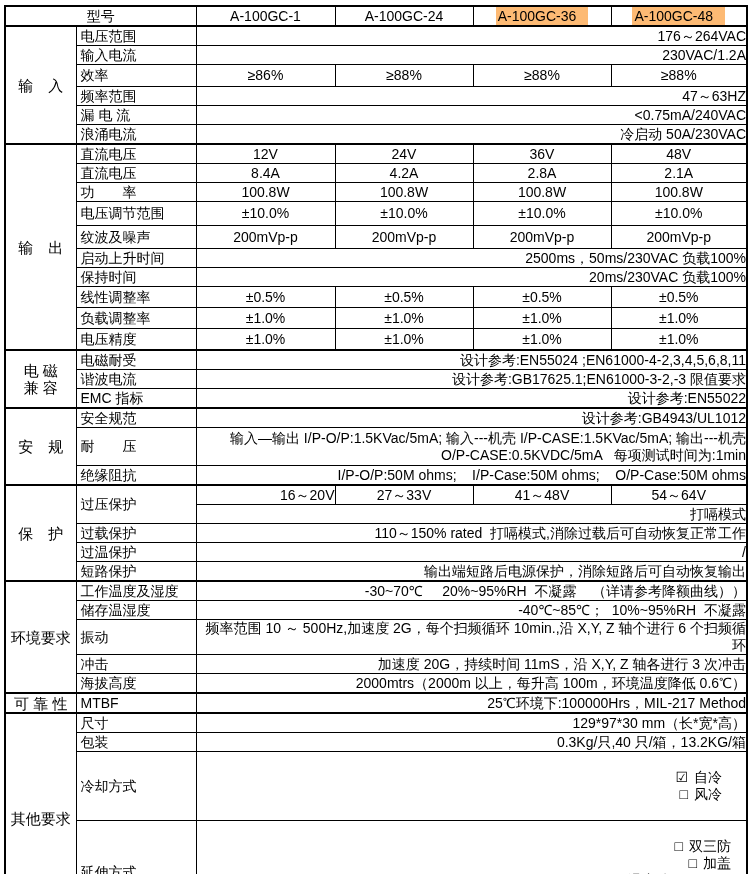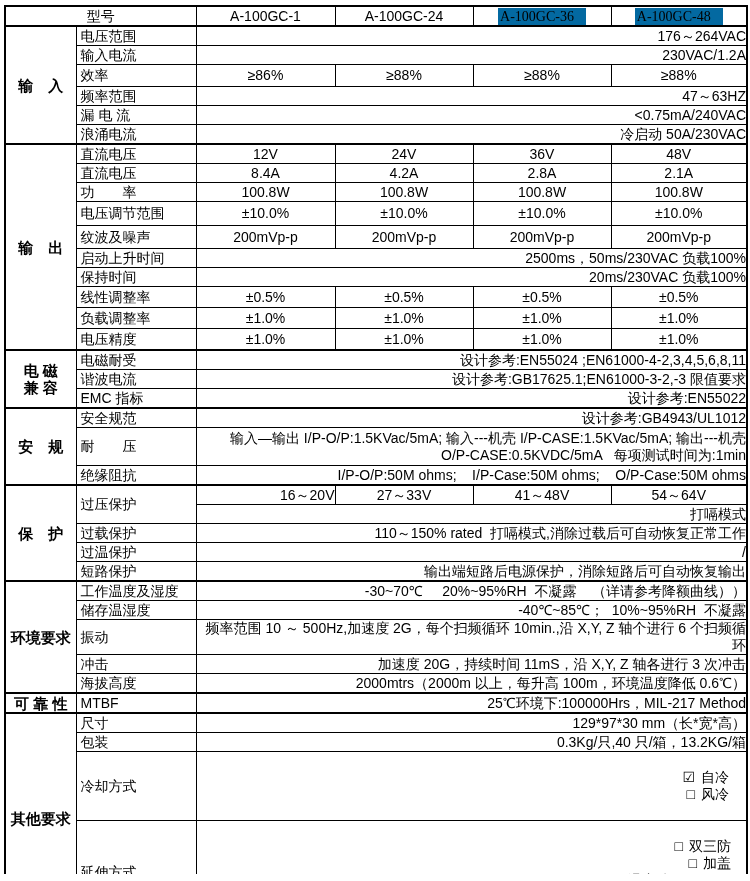--- a/index.html
+++ b/index.html
@@ -6,28 +6,28 @@
   .page{width:750px;height:874px;background:#fff;position:relative;box-sizing:border-box;
         font-family:"Liberation Sans",sans-serif;color:#000;}
   .tblwrap{position:absolute;left:4px;top:5px;width:742px;}
   table{border-collapse:collapse;table-layout:fixed;width:742px;}
   table.main{border:2px solid #000;}
   td{border:1px solid #000;font-size:14px;line-height:17px;padding:0;overflow:hidden;
      height:18px;vertical-align:middle;}
   tr.h21 td{height:21px;} tr.h23 td{height:23px;margin-left:27px;} tr.h22 td{height:22px;}
   tr.h20 td{height:20px;} tr.h37 td{height:37px;}
   tr.sec td{border-top:2px solid #000;}
-  td.cat{font-weight:bold;font-size:15px;text-align:center;}
+  td.cat{font-weight:normal;font-size:15px;text-align:center;}
   td.p{text-align:left;padding-left:4px;white-space:pre-wrap;}
   td.v{text-align:right;padding-left:8px;white-space:pre-wrap;}
   td.vc{text-align:center;white-space:pre-wrap;}
   td.c{text-align:center;}
-  .hl{background:#0369a1;padding:1px 12px 14px 2px;font-family:Liberation Serif, serif;}
+  .hl{background:#fdba74;padding:1px 12px 14px 2px;}
   td.opts .opt{display:inline-block;}
-  td.opts.wide .opt{margin-right:17px;}
+  td.opts.wide .opt{margin-right:24px;}
   td.opts.narrow .opt{margin-right:15px;}
   .box{display:inline-block;margin-right:6px;}
 </style>
 </head>
 <body>
 
 <div class="page">
 <div class="tblwrap">
 
 <table class="main">

